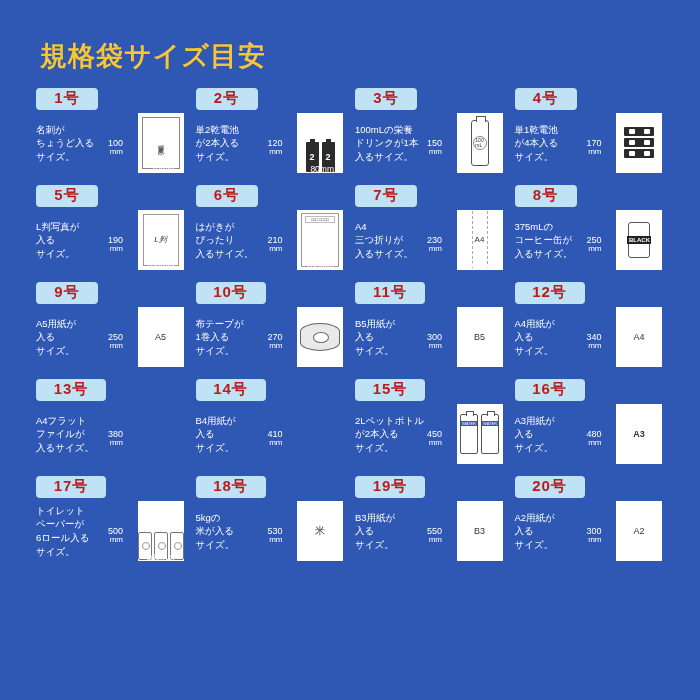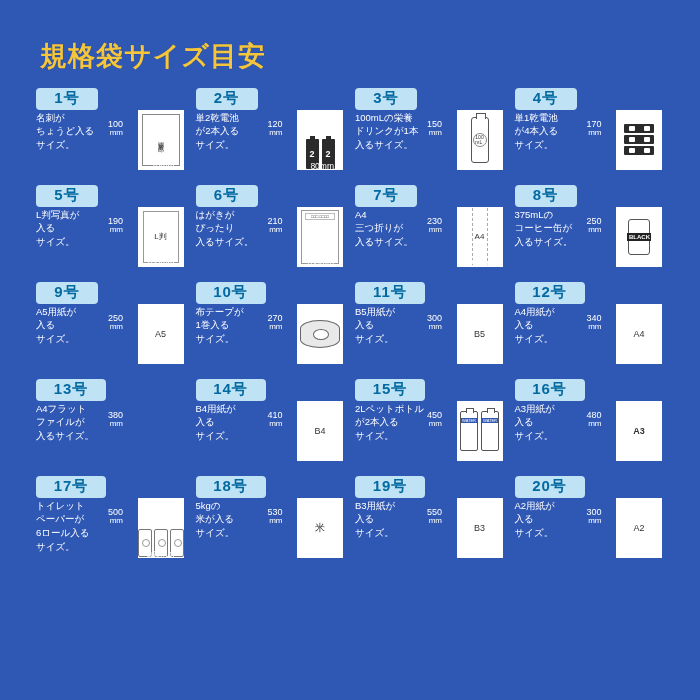--- a/index.html
+++ b/index.html
@@ -31,35 +31,35 @@
     padding:0 10px;
   }
   .cell{
     position:relative;
     height:88px;
     display:flex;
     flex-direction:column;
   }
   .badge{
     background:#bfe3f5;
-    color:#0369a1;
+    color:#b91c1c;
     font-weight:bold;
     font-size:15px;
     border-radius:4px;
     width:62px;
     text-align:center;
     padding:2px 0 3px 0;
     letter-spacing:1px;
     line-height:1.1;
   }
   .badge.wide{width:70px;}
   .body{
     display:flex;
     flex-direction:row;
-    align-items:flex-start;
+    align-items:center;
     flex:1;
   }
   .desc{
     color:#ffffff;
     font-size:9.5px;
     line-height:1.45;
     width:72px;
     flex:0 0 auto;
     padding-top:1px;
   }
@@ -249,21 +249,21 @@
          <div class="wmeas">90mm</div>
        </div>
      </div>
       </div>
       <div class="cell">
         <div class="badge">5号</div>
      <div class="body">
        <div class="desc">L判写真が<br>入る<br>サイズ。</div>
        <div class="hmeas"><span class="num">190</span><br>mm</div>
        <div class="figwrap">
-         <div class="box" style="width:46px;height:60px;padding:4px;box-sizing:border-box;">
+         <div class="box" style="width:46px;height:60px;padding:4px;box-sizing:border-box;font-style:italic;">
               <div style="border:1px solid #999;width:100%;height:100%;display:flex;align-items:center;justify-content:center;font-size:8px;color:#333;">L判</div>
             </div>
          <div class="wmeas">100mm</div>
        </div>
      </div>
       </div>
       <div class="cell">
         <div class="badge">6号</div>
      <div class="body">
        <div class="desc">はがきが<br>ぴったり<br>入るサイズ。</div>
@@ -367,26 +367,20 @@
      <div class="body">
        <div class="desc">A4フラット<br>ファイルが<br>入るサイズ。</div>
        <div class="hmeas"><span class="num">380</span><br>mm</div>
      </div>
       </div>
       <div class="cell">
         <div class="badge wide">14号</div>
      <div class="body">
        <div class="desc">B4用紙が<br>入る<br>サイズ。</div>
        <div class="hmeas"><span class="num">410</span><br>mm</div>
-       <div class="figwrap">
-         <div class="box" style="width:46px;height:60px;">
-              <span class="inner-label">B4</span>
-            </div>
-         <div class="wmeas">280mm</div>
-       </div>
      </div>
       </div>
       <div class="cell">
         <div class="badge wide">15号</div>
      <div class="body">
        <div class="desc">2Lペットボトル<br>が2本入る<br>サイズ。</div>
        <div class="hmeas"><span class="num">450</span><br>mm</div>
        <div class="figwrap">
          <div class="box" style="width:46px;height:60px;">
               <div class="pets">

